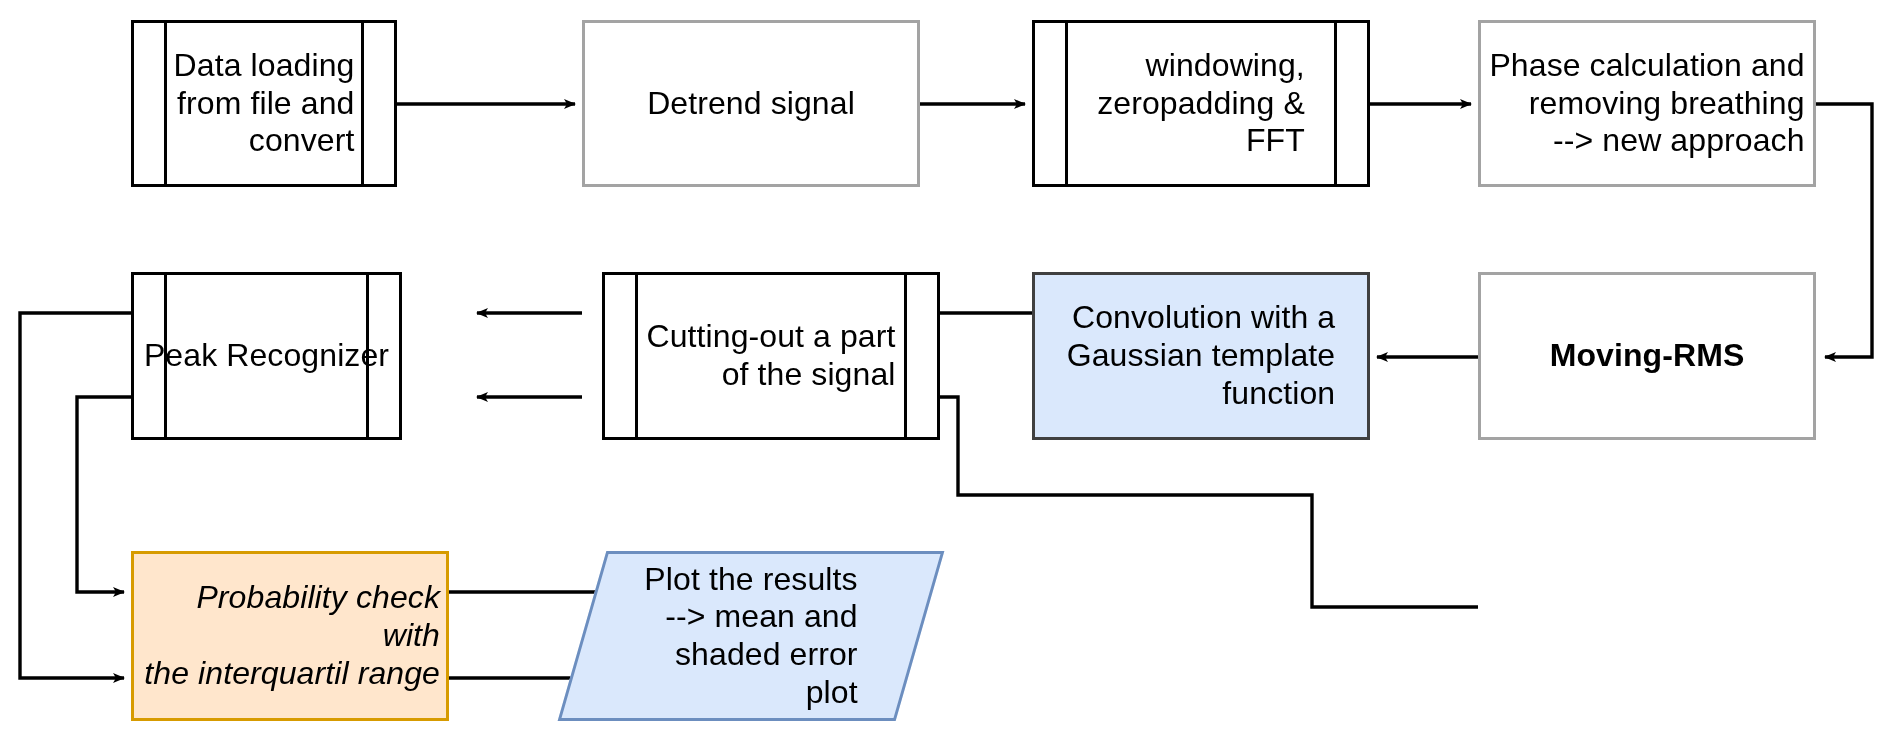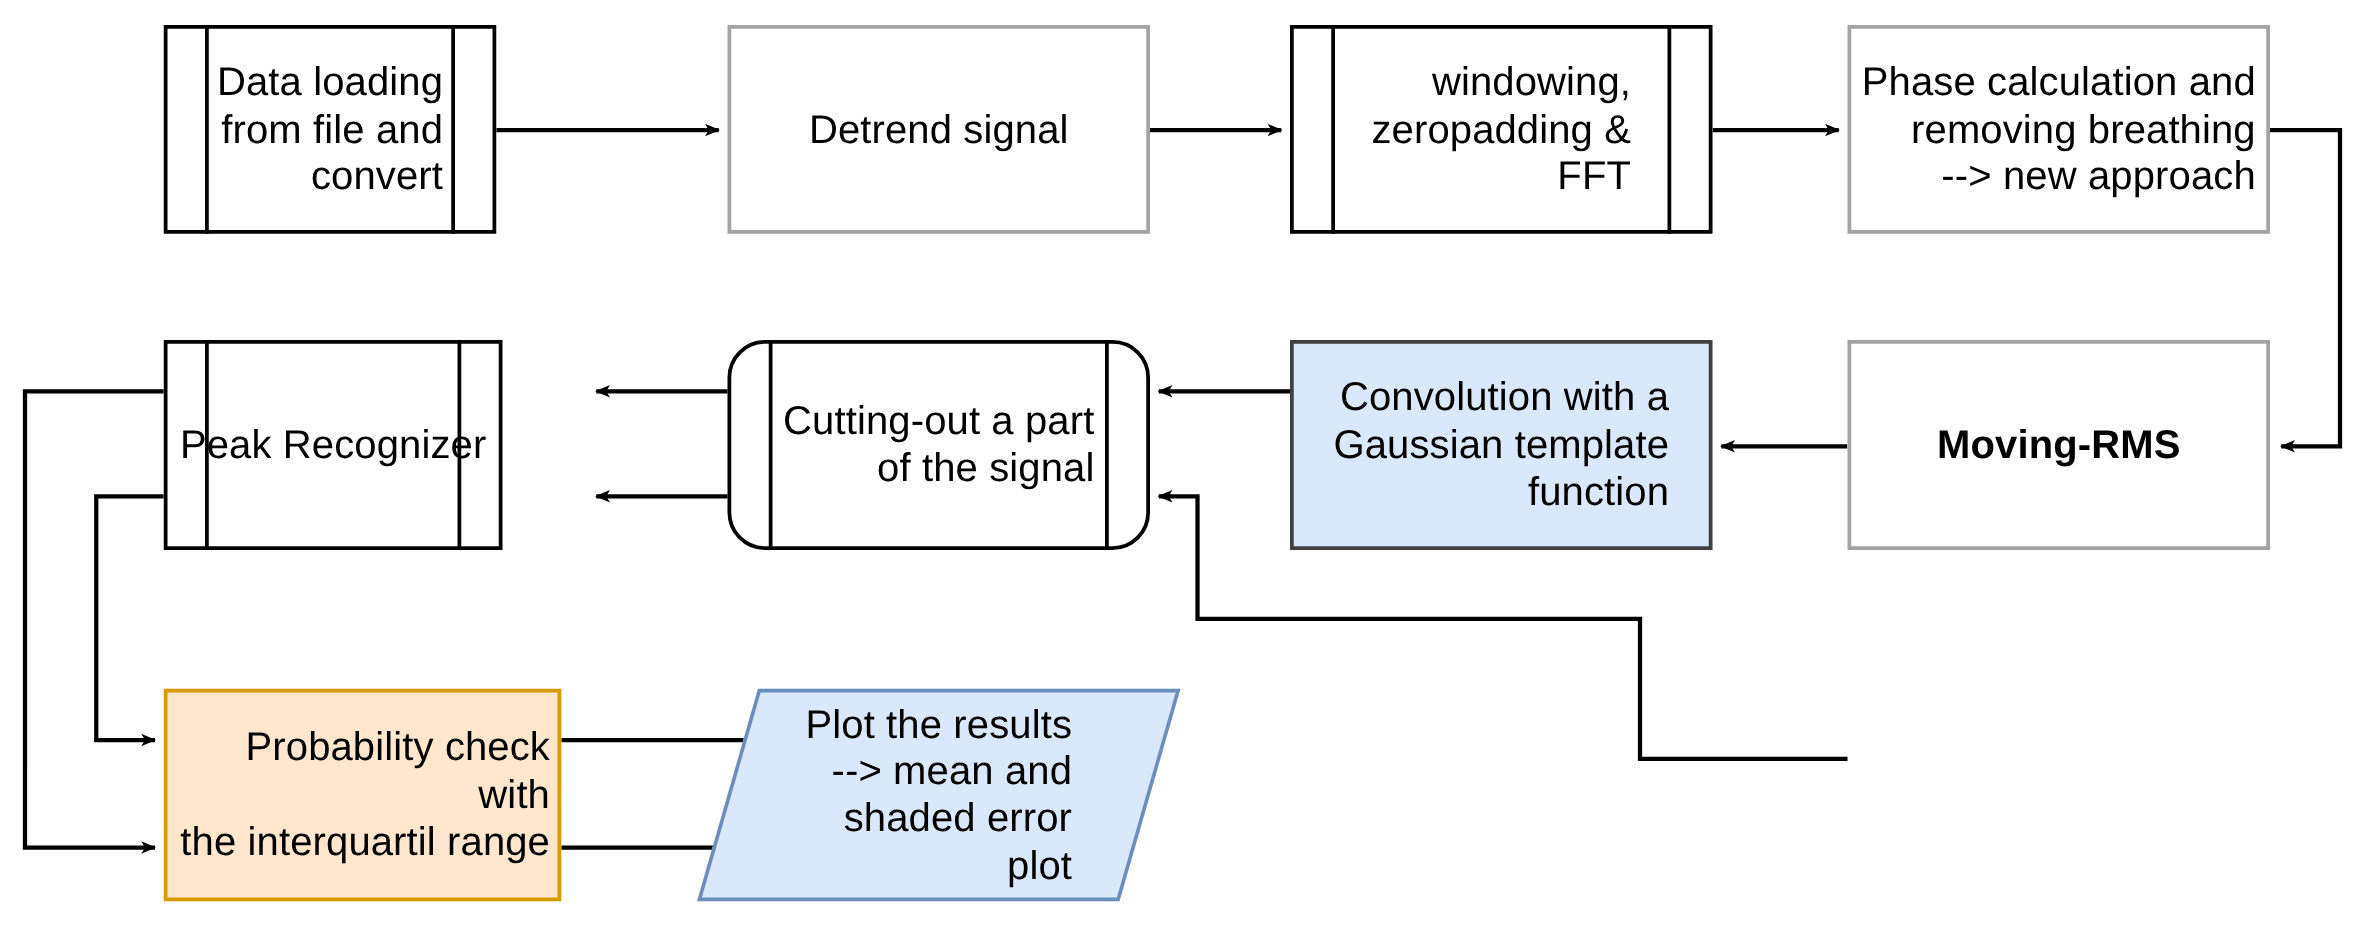--- a/index.html
+++ b/index.html
@@ -145,30 +145,30 @@
   <div class="node shape-process" style="left:1478px; top:272px; width:338px; height:168px;font-weight:bold;">
     <span class="lbl">Moving-RMS</span>
   </div>
 
   <div class="node shape-process fill-blue" style="left:1032px; top:272px; width:338px; height:168px;">
     <span class="lbl">Convolution with a
 Gaussian template
 function</span>
   </div>
 
-  <div class="node shape-predefined" style="left:582px; top:272px; width:338px; height:168px;border-radius:30px;">
+  <div class="node shape-predefined" style="left:602px; top:272px; width:338px; height:168px;">
     <span class="lbl">Cutting-out a part
 of the signal</span>
   </div>
 
   <div class="node shape-predefined" style="left:131px; top:272px; width:271px; height:168px;">
     <span class="lbl">Peak Recognizer</span>
   </div>
 
-  <div class="node shape-process fill-orange" style="left:131px; top:551px; width:318px; height:170px;">
+  <div class="node shape-process fill-orange" style="left:131px; top:551px; width:318px; height:170px;font-style:italic;">
     <span class="lbl">Probability check with
 the interquartil range</span>
   </div>
 
   <div class="node shape-parallelogram" style="left:582px; top:551px; width:338px; height:170px;">
     <span class="para-bg"></span>
     <span class="lbl">Plot the results
 --&gt; mean and
 shaded error
 plot</span>

